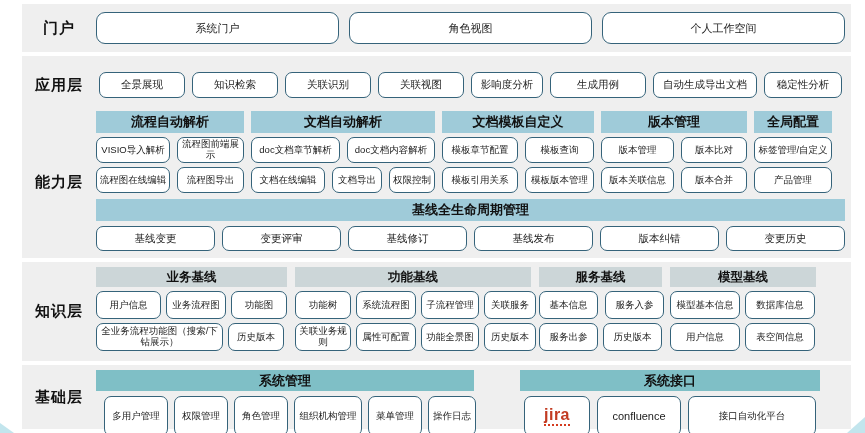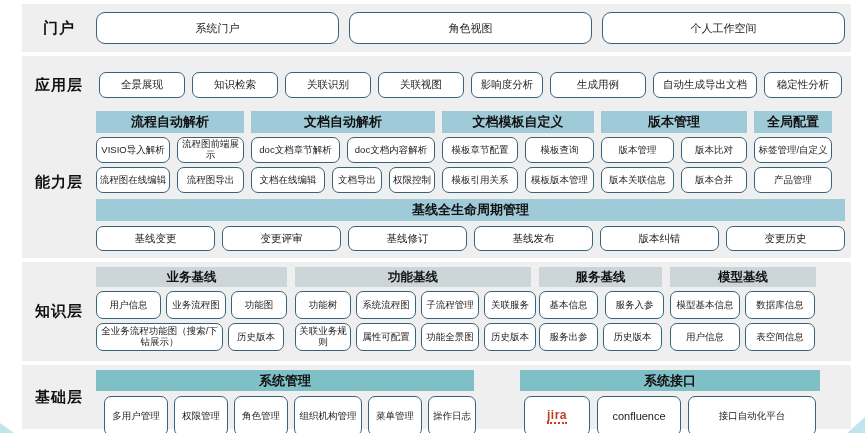--- a/index.html
+++ b/index.html
@@ -84,21 +84,21 @@
   .kn-col{display:flex;flex-direction:column;}
   .kn-col .ghead{margin-bottom:4px;height:20px;font-size:12.5px;font-family:Liberation Serif, serif;}
   .kn-col .pill{height:28px;}
   
   #baselayer{top:365px;height:64px;}
   #baselayer .band-body{padding:5px 6px 5px 0;justify-content:flex-start;}
   .base-cols{display:flex;flex-direction:row;gap:46px;align-items:flex-start;}
   .base-col{display:flex;flex-direction:column;}
   .base-col .ghead{margin-bottom:5px;height:21px;}
   .base-col .pill{height:40px;}
-  .jira{color:#c23b22;font-size:12px;font-weight:bold;letter-spacing:.5px;
+  .jira{color:#c23b22;font-size:16px;font-weight:bold;letter-spacing:.5px;
         border-bottom:2px dotted #d43b1f;line-height:1;padding-bottom:1px;}
   .latin{font-size:11px;}
   
   .corner-sliver{
     position:absolute;right:0;bottom:0;width:18px;height:16px;
     background:#8fd0df;opacity:.55;
     clip-path:polygon(100% 0,100% 100%,0 100%);
   }
   .corner-sliver-left{
     position:absolute;left:0;bottom:0;width:14px;height:10px;

